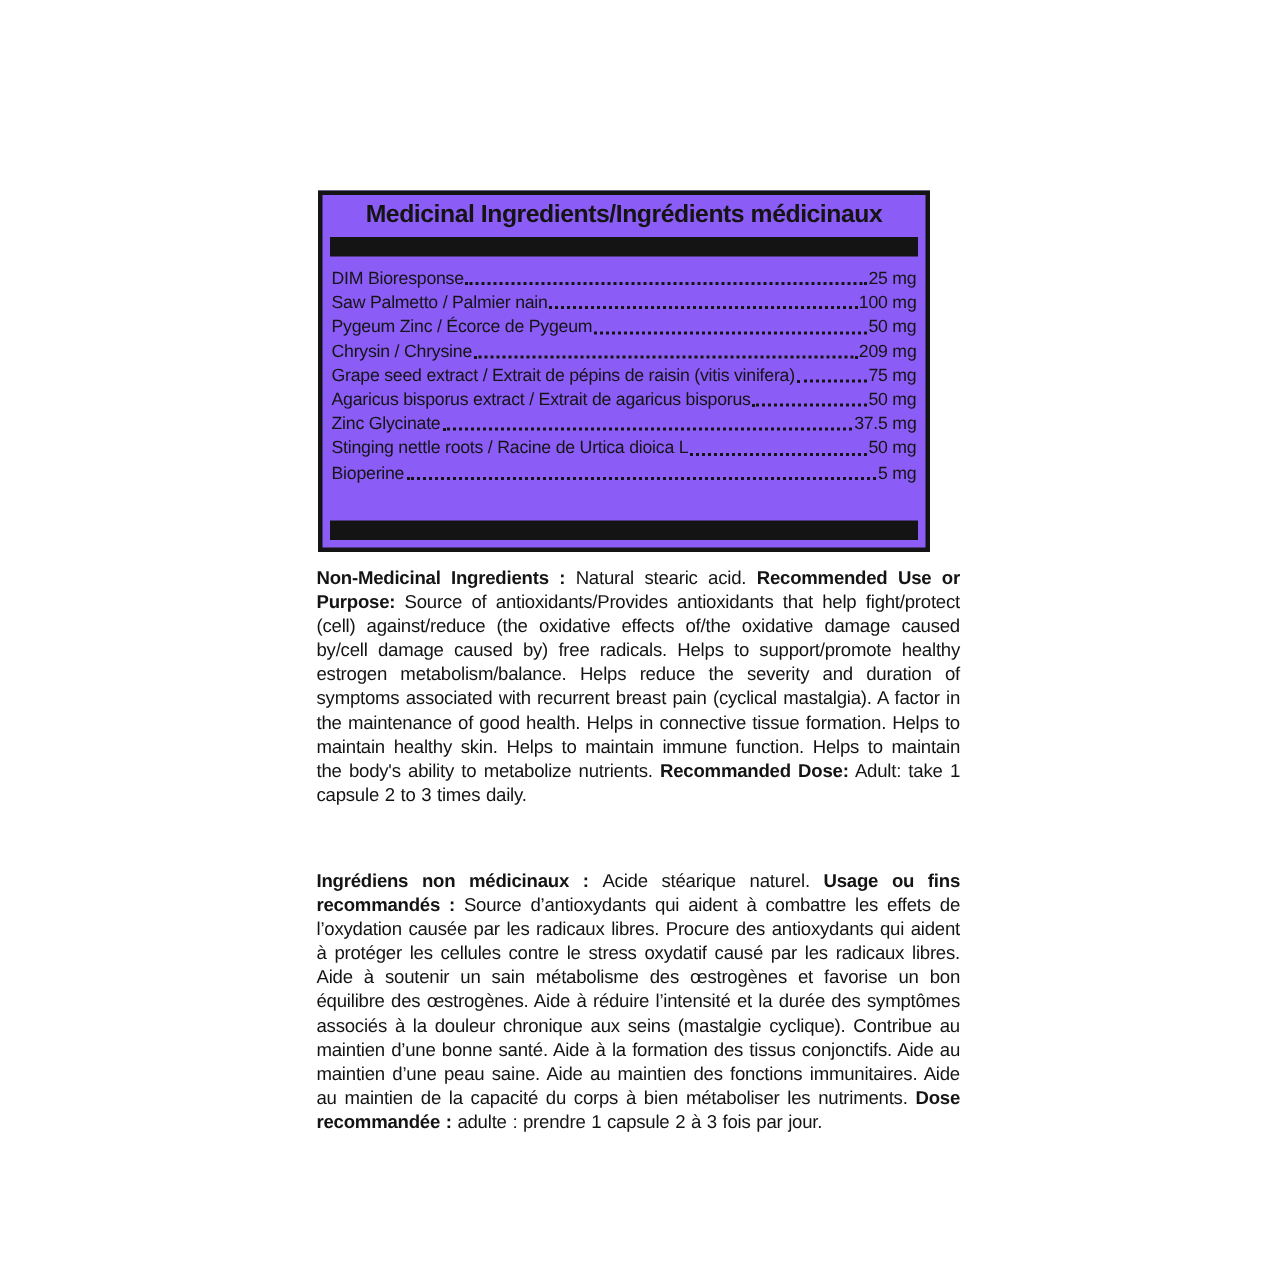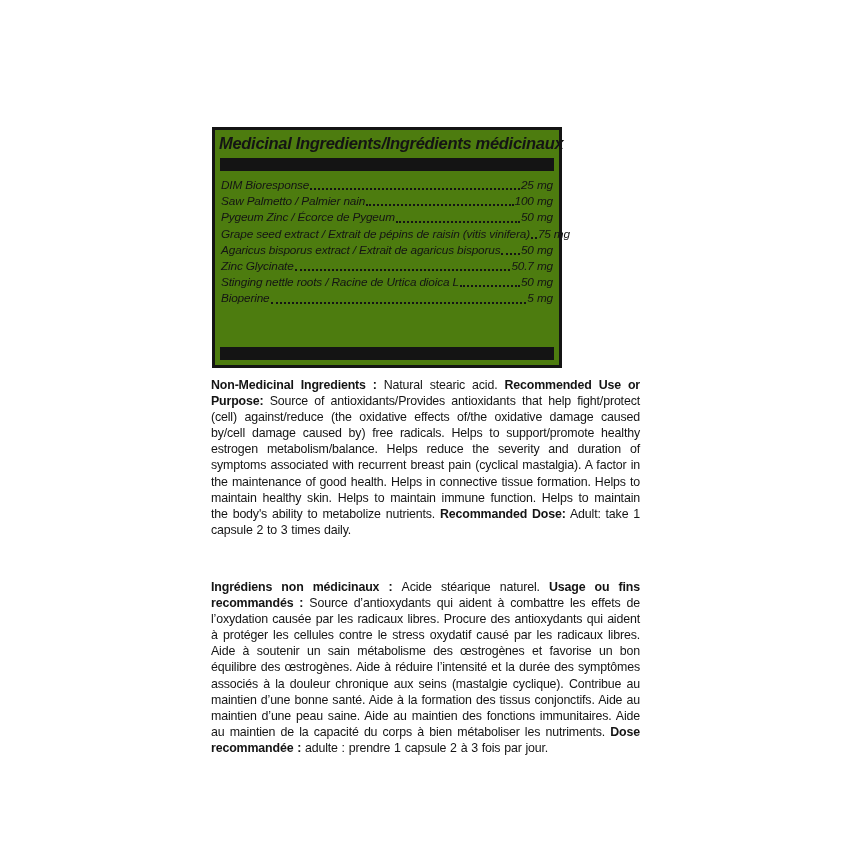--- a/index.html
+++ b/index.html
@@ -4,22 +4,22 @@
 <style>
   html, body { margin:0; padding:0; }
   body {
     width:850px; height:850px; background:#ffffff;
     font-family:"Liberation Sans", sans-serif; color:#141414;
     -webkit-font-smoothing:antialiased;
   }
   .sheet { position:relative; width:850px; height:850px; overflow:hidden; }
 
   .panel {
-    position:absolute; left:212px; top:127px; width:350px; height:241px;
-    border:3px solid #141414; box-sizing:border-box; background:#4d7c0f;font-style:italic;
+    position:absolute; left:212px; top:127px; width:408px; height:241px;
+    border:3px solid #141414; box-sizing:border-box; background:#8b5cf6;
   }
   .panel-title {
     margin:3px 4px 0; font-size:16.5px; line-height:20px; font-weight:bold;
     text-align:center; letter-spacing:-0.3px; white-space:nowrap;
   }
   .panel-subtitle {
     text-align:center; font-size:11.5px; line-height:13px; letter-spacing:-0.1px;
   }
   .bar { height:13px; background:#141414; margin:5px 5px 4px; }
   .bar-bottom { position:absolute; left:5px; right:5px; bottom:5px; height:13px; background:#141414; margin:0; }
@@ -56,33 +56,38 @@
           <span class="ing-name">Saw Palmetto / Palmier nain </span>
           <span class="dots"></span>
           <span class="ing-amt">100 mg</span>
         </div>
         <div class="row">
           <span class="ing-name">Pygeum Zinc / Écorce de Pygeum </span>
           <span class="dots"></span>
           <span class="ing-amt">50 mg</span>
         </div>
         <div class="row">
+          <span class="ing-name">Chrysin / Chrysine</span>
+          <span class="dots"></span>
+          <span class="ing-amt">209 mg</span>
+        </div>
+        <div class="row">
           <span class="ing-name">Grape seed extract / Extrait de pépins de raisin (vitis vinifera) </span>
           <span class="dots"></span>
           <span class="ing-amt">75 mg</span>
         </div>
         <div class="row">
           <span class="ing-name">Agaricus bisporus extract / Extrait de agaricus bisporus</span>
           <span class="dots"></span>
           <span class="ing-amt">50 mg</span>
         </div>
         <div class="row">
           <span class="ing-name">Zinc Glycinate</span>
           <span class="dots"></span>
-          <span class="ing-amt">50.7 mg</span>
+          <span class="ing-amt">37.5 mg</span>
         </div>
         <div class="row">
           <span class="ing-name">Stinging nettle roots / Racine de Urtica dioica L </span>
           <span class="dots"></span>
           <span class="ing-amt">50 mg</span>
         </div>
         <div class="row">
           <span class="ing-name">Bioperine </span>
           <span class="dots"></span>
           <span class="ing-amt">5 mg</span>

